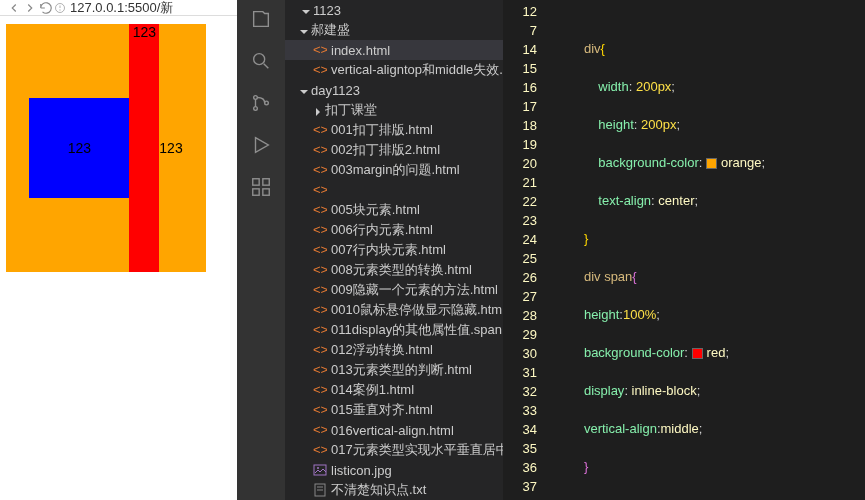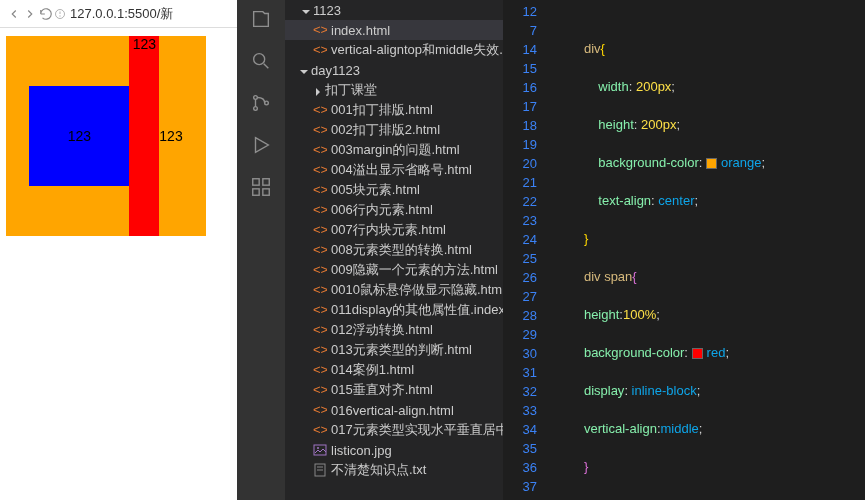--- a/index.html
+++ b/index.html
@@ -1,47 +1,47 @@
 <!DOCTYPE html>
 <html><head>
 <meta charset="utf-8">
 <style>
 *{margin:0;padding:0;box-sizing:border-box;font-family:Consolas,"Segoe UI",sans-serif;font-size:13px}
 body{display:flex;height:500px;width:865px;overflow:hidden;background:#1e1e1e}
 .browser{width:237px;background:#fff;display:flex;flex-direction:column;flex-shrink:0}
-.browser-bar{display:flex;align-items:center;padding:4px 6px;gap:0;border-bottom:1px solid #ddd;height:28px}
+.browser-bar{display:flex;align-items:center;padding:4px 6px;gap:0;border-bottom:1px solid #ddd;height:16px}
 .nav-ic{color:#888;cursor:pointer;width:16px;height:16px;display:flex;align-items:center;justify-content:center}
 .nav-ic svg{width:14px;height:14px;stroke:#888;fill:none;stroke-width:2}
 .addr{display:flex;align-items:center;gap:4px;color:#333;font-size:12px}
 .addr svg{width:12px;height:12px}
 .preview{padding:8px 6px}
-.orange-box{width:200px;height:200px;background:orange;text-align:center;font-size:0}
+.orange-box{width:200px;height:248px;background:orange;text-align:center;font-size:0}
 .blue-p{width:100px;height:100px;line-height:100px;background:blue;display:inline-block;vertical-align:middle;color:#000;font-size:14px}
 .red-span{height:100%;width:30px;background:red;display:inline-block;vertical-align:middle;color:#000;font-size:14px}
 .txt123{display:inline-block;vertical-align:middle;font-size:14px;color:#000}
 
 .activity{width:48px;background:#333333;display:flex;flex-direction:column;align-items:center;padding-top:8px;gap:20px;flex-shrink:0}
 .activity .ic{width:22px;height:22px;opacity:.6}
 .activity .ic svg{width:22px;height:22px;stroke:#ccc;fill:none;stroke-width:1.5}
 
 .explorer{width:218px;background:#252526;color:#ccc;overflow:hidden;flex-shrink:0}
 .tree{font-size:13px}
 .row{display:flex;align-items:center;height:20px;padding-left:16px;white-space:nowrap;overflow:hidden}
 .row.sel{background:#37373d}
 .chev{width:10px;height:10px;margin-right:2px}
 .chev svg{width:10px;height:10px;fill:#ccc}
 .fic{width:14px;height:14px;margin-right:4px;flex-shrink:0}
 .fic svg{width:14px;height:14px}
 .ind1{padding-left:14px}.ind2{padding-left:28px}
 
 .editor{flex:1;background:#1e1e1e;display:flex;font-family:Consolas,monospace;font-size:13px;overflow:hidden}
-.gutter{width:52px;text-align:right;color:#3b82f6;padding-right:18px;background:#1e1e1e;line-height:19px;padding-top:2px}
+.gutter{width:52px;text-align:right;color:#fef9c3;padding-right:18px;background:#1e1e1e;line-height:19px;padding-top:2px}
 .gutter div{height:19px}
 .code{flex:1;line-height:19px;color:#d4d4d4;padding-top:20px;white-space:pre}
-.code .ln{height:19px}.sel-c{color:#d7ba7d}.prop{color:#86efac}.val{color:#0ea5e9}.num{color:#fde047}.br{color:#ffd700}.br2{color:#da70d6}
+.code .ln{height:19px}.sel-c{color:#d7ba7d}.prop{color:#86efac}.val{color:#fef9c3}.num{color:#fde047}.br{color:#ffd700}.br2{color:#da70d6}
 .sw-o{display:inline-block;width:11px;height:11px;background:orange;border:1px solid #666;vertical-align:middle;margin-right:4px}
 .sw-r{display:inline-block;width:11px;height:11px;background:red;border:1px solid #666;vertical-align:middle;margin-right:4px}
 </style>
 </head>
 <body>
 
 <div class="browser">
   <div class="browser-bar">
     <span class="nav-ic">
         <svg viewBox="0 0 24 24">
@@ -100,20 +100,26 @@
 </div>
 
 <div class="explorer">
   <div class="tree">
     <div class="row">
         <span class="chev"><svg viewBox="0 0 10 10">
             <path d="M1 3l4 4 4-4z"></path>
           </svg></span>
         <span>1123</span>
       </div>
+    <div class="row ind1">
+        <span class="chev"><svg viewBox="0 0 10 10">
+            <path d="M1 3l4 4 4-4z"></path>
+          </svg></span>
+        <span>郝建盛</span>
+      </div>
     <div class="row ind2 sel">
         <span class="fic"><svg viewBox="0 0 14 14">
             <text x="0" y="11" fill="#e37933" font-size="11">&lt;&gt;</text>
           </svg></span>
         <span>index.html</span>
       </div>
     <div class="row ind2">
         <span class="fic"><svg viewBox="0 0 14 14">
             <text x="0" y="11" fill="#e37933" font-size="11">&lt;&gt;</text>
           </svg></span>
@@ -147,21 +153,20 @@
         <div class="row ind2">
           <span class="fic"><svg viewBox="0 0 14 14">
               <text x="0" y="11" fill="#e37933" font-size="11">&lt;&gt;</text>
             </svg></span>
           <span>003margin的问题.html</span>
         </div>
         <div class="row ind2">
           <span class="fic"><svg viewBox="0 0 14 14">
               <text x="0" y="11" fill="#e37933" font-size="11">&lt;&gt;</text>
             </svg></span>
-          <span>004溢出显示省略号.html</span>
         </div>
         <div class="row ind2">
           <span class="fic"><svg viewBox="0 0 14 14">
               <text x="0" y="11" fill="#e37933" font-size="11">&lt;&gt;</text>
             </svg></span>
           <span>005块元素.html</span>
         </div>
         <div class="row ind2">
           <span class="fic"><svg viewBox="0 0 14 14">
               <text x="0" y="11" fill="#e37933" font-size="11">&lt;&gt;</text>
@@ -189,21 +194,21 @@
         <div class="row ind2">
           <span class="fic"><svg viewBox="0 0 14 14">
               <text x="0" y="11" fill="#e37933" font-size="11">&lt;&gt;</text>
             </svg></span>
           <span>0010鼠标悬停做显示隐藏.html</span>
         </div>
         <div class="row ind2">
           <span class="fic"><svg viewBox="0 0 14 14">
               <text x="0" y="11" fill="#e37933" font-size="11">&lt;&gt;</text>
             </svg></span>
-          <span>011display的其他属性值.index</span>
+          <span>011display的其他属性值.span</span>
         </div>
         <div class="row ind2">
           <span class="fic"><svg viewBox="0 0 14 14">
               <text x="0" y="11" fill="#e37933" font-size="11">&lt;&gt;</text>
             </svg></span>
           <span>012浮动转换.html</span>
         </div>
         <div class="row ind2">
           <span class="fic"><svg viewBox="0 0 14 14">
               <text x="0" y="11" fill="#e37933" font-size="11">&lt;&gt;</text>

